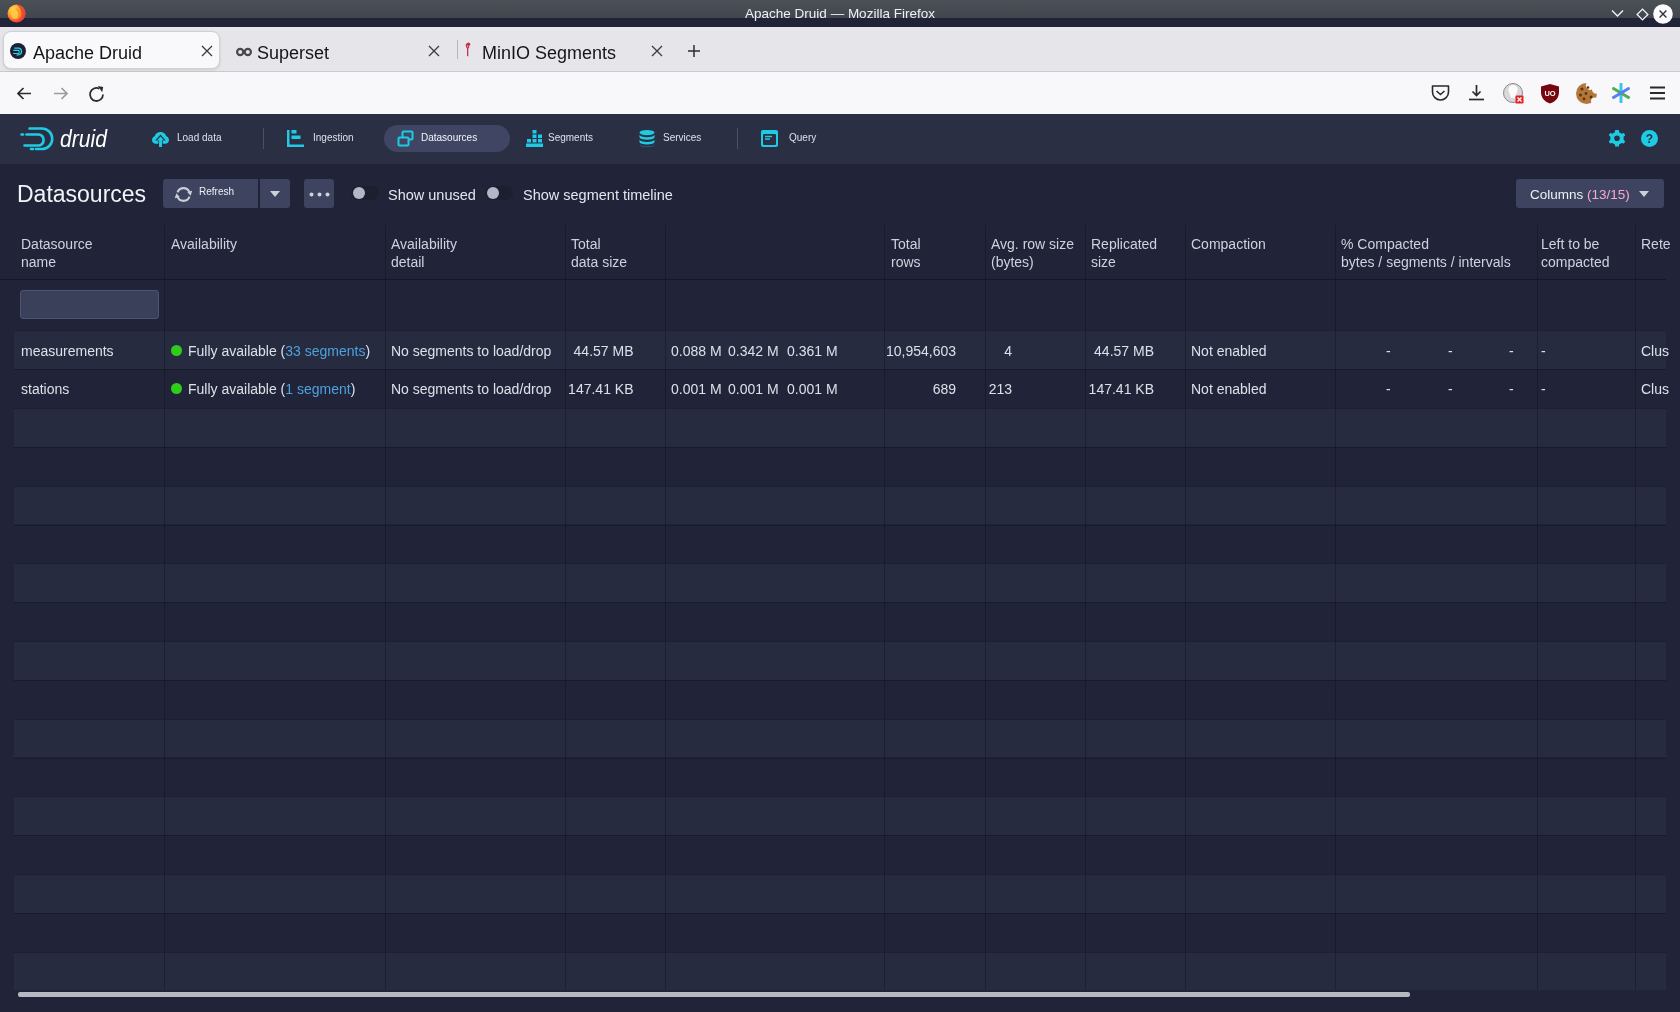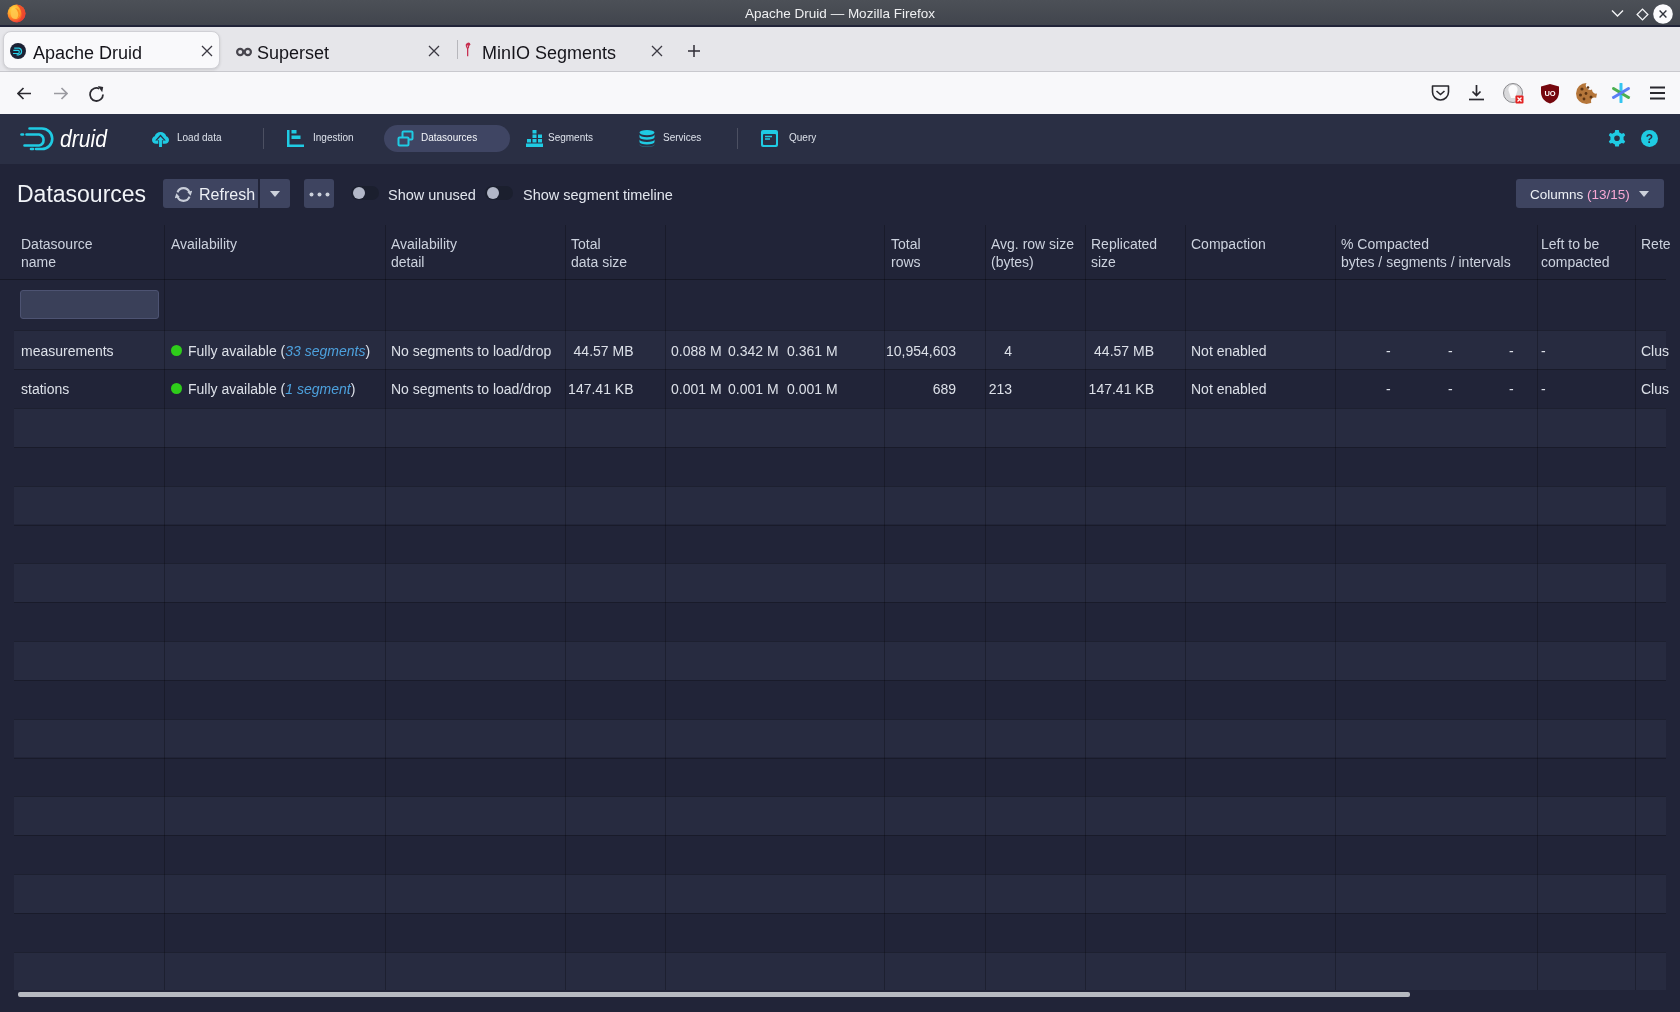--- a/index.html
+++ b/index.html
@@ -1,48 +1,48 @@
 <!DOCTYPE html>
 <html><head>
 <meta charset="utf-8">
 <style>
 * { margin:0; padding:0; box-sizing:border-box; }
 html,body { width:1680px; height:1012px; overflow:hidden; }
 body { font-family:"Liberation Sans", sans-serif; position:relative; background:#212438; }
 .abs { position:absolute; }
 
-#titlebar { left:0; top:0; width:1680px; height:25px; background:linear-gradient(#4c5057,#41454d); }
+#titlebar { left:0; top:0; width:1680px; height:18px; background:linear-gradient(#4c5057,#41454d); }
 #wintitle { left:0; top:6px; width:1680px; text-align:center; font-size:13.5px; color:#eff0f2; }
 #tabbar { left:0; top:27px; width:1680px; height:45px; background:#e6e6ea; border-bottom:1px solid #c9c9ce; }
 #activetab { left:3px; top:4px; width:217px; height:38px; background:#f9f9fb; border:1px solid #d0d0d5; border-radius:8px; box-shadow:0 1px 3px rgba(0,0,0,.12); }
 .tabtxt { font-size:18px; color:#15141a; top:15.5px; }
 #toolbar { left:0; top:72px; width:1680px; height:42px; background:#f8f8fa; }
 #urlbox { left:231px; top:5px; width:1078px; height:34px; background:#fff; border:1px solid #d7d7db; border-radius:6px; }
 
 #navbar { left:0; top:114px; width:1680px; height:49.5px; background:#2a2f44; }
 .navtxt { font-size:10px; color:#dce1ea; top:17.5px; }
 .navdiv { width:1px; height:21px; top:14px; background:rgba(255,255,255,.16); }
 #navpill { left:384px; top:11px; width:126px; height:27px; border-radius:14px; background:#3f4563; }
 
 #content { left:0; top:163.5px; width:1680px; height:848.5px; background:#212438; }
 #pagetitle { left:17px; top:17px; font-size:23px; color:#f1f4f8; }
 .btn { background:#3e4460; border-radius:3px; top:15.5px; height:29px; }
-.btntxt { font-size:16px; color:#edf0f5; }
+.btntxt { font-size:10px; color:#edf0f5; }
 .toggletrack { top:22.8px; width:28px; height:14px; border-radius:7px; background:#1b1f2e; }
 .toggleknob { position:absolute; left:2px; top:1px; width:12px; height:12px; border-radius:50%; background:#b2b7c7; }
 .lbl { font-size:14.5px; color:#e2e6ee; top:23.5px; }
 
 #table { left:0; top:225px; width:1680px; height:765px; }
 .vline { top:0; width:1px; height:765px; background:rgba(0,0,0,.24); }
 .hline { left:14px; width:1652px; height:1px; background:rgba(0,0,0,.24); }
 .stripe { left:14px; width:1652px; height:38px; background:#272b40; }
 .hcell { font-size:14px; color:#ccd2de; line-height:18px; }
 .cell { font-size:14px; color:#dce0e8; }
 .num { text-align:right; }
-.lnk { color:#4da1dd;font-style:italic; }
+.lnk { color:#4da1dd; }
 #filterinput { left:20px; top:65px; width:139px; height:29px; background:#3a4059; border:1px solid #4d5372; border-radius:3px; }
 #hscroll { left:18px; top:992px; width:1392px; height:4.5px; background:#b6b9c0; border-radius:2px; }
 </style>
 </head>
 <body>
 
 <div class="abs" id="titlebar">
   <div class="abs" id="wintitle">Apache Druid — Mozilla Firefox</div>
   <svg class="abs" style="left:7px;top:4px" width="19" height="19" viewBox="0 0 19 19">
     <defs>

